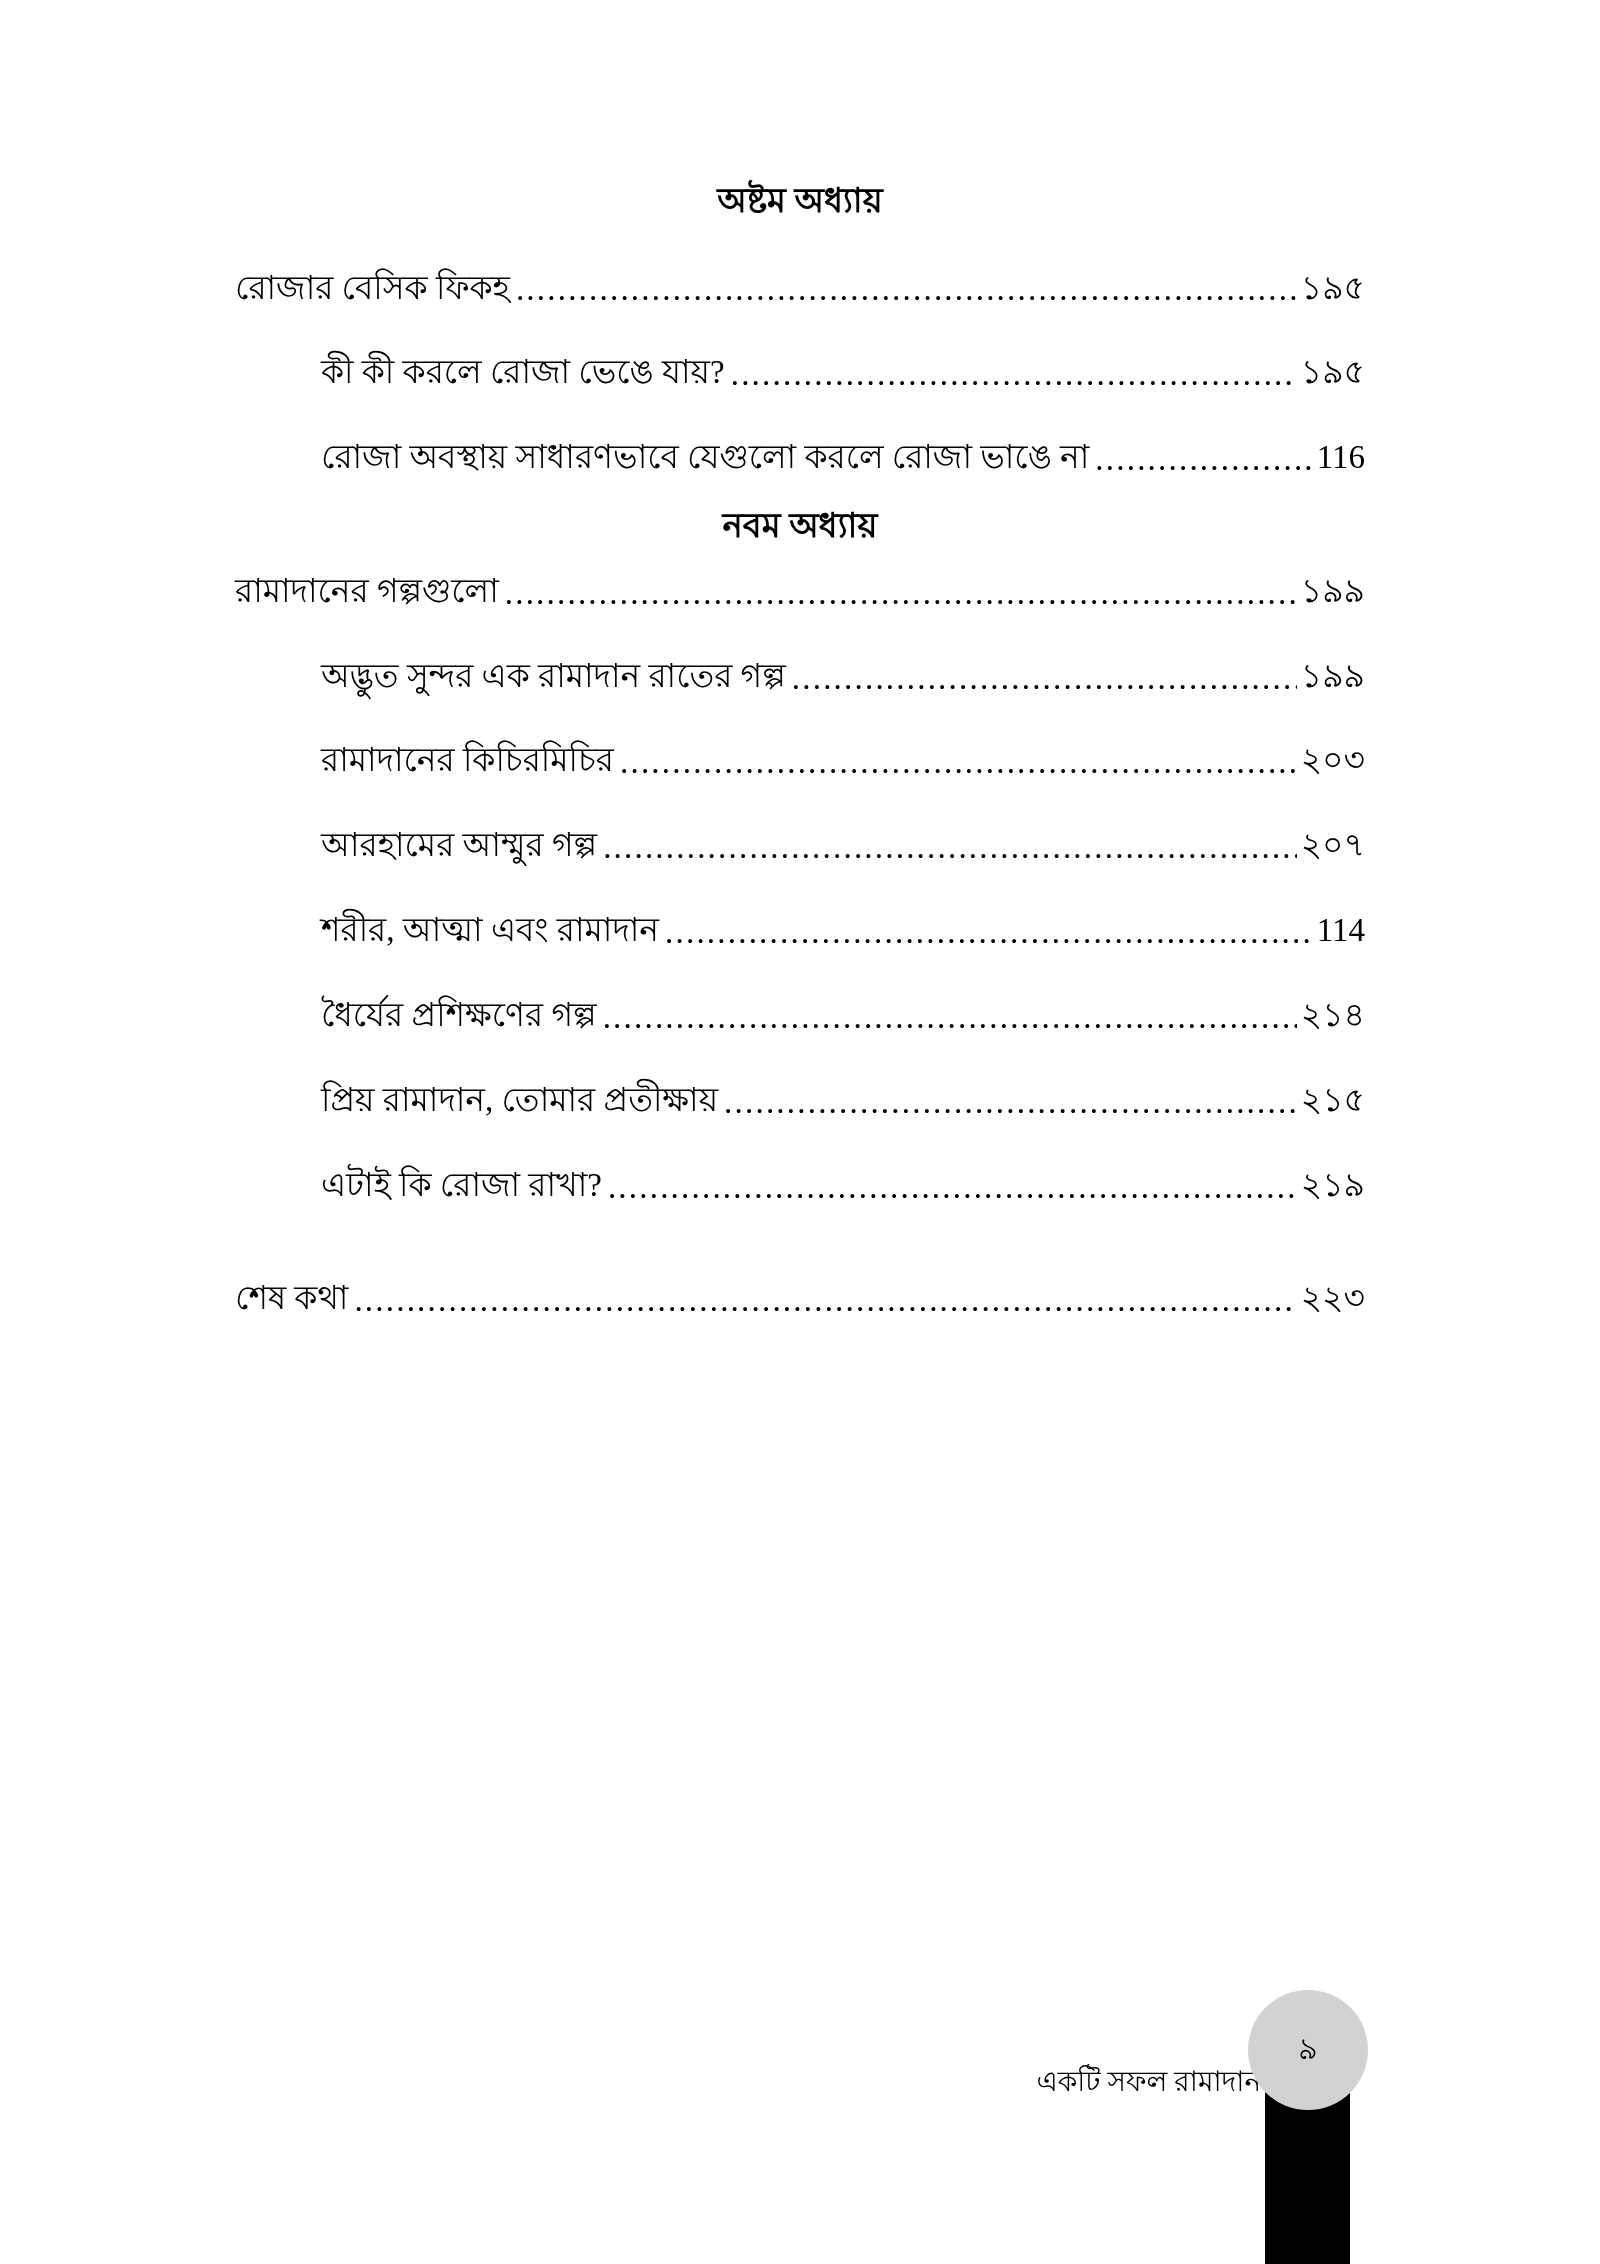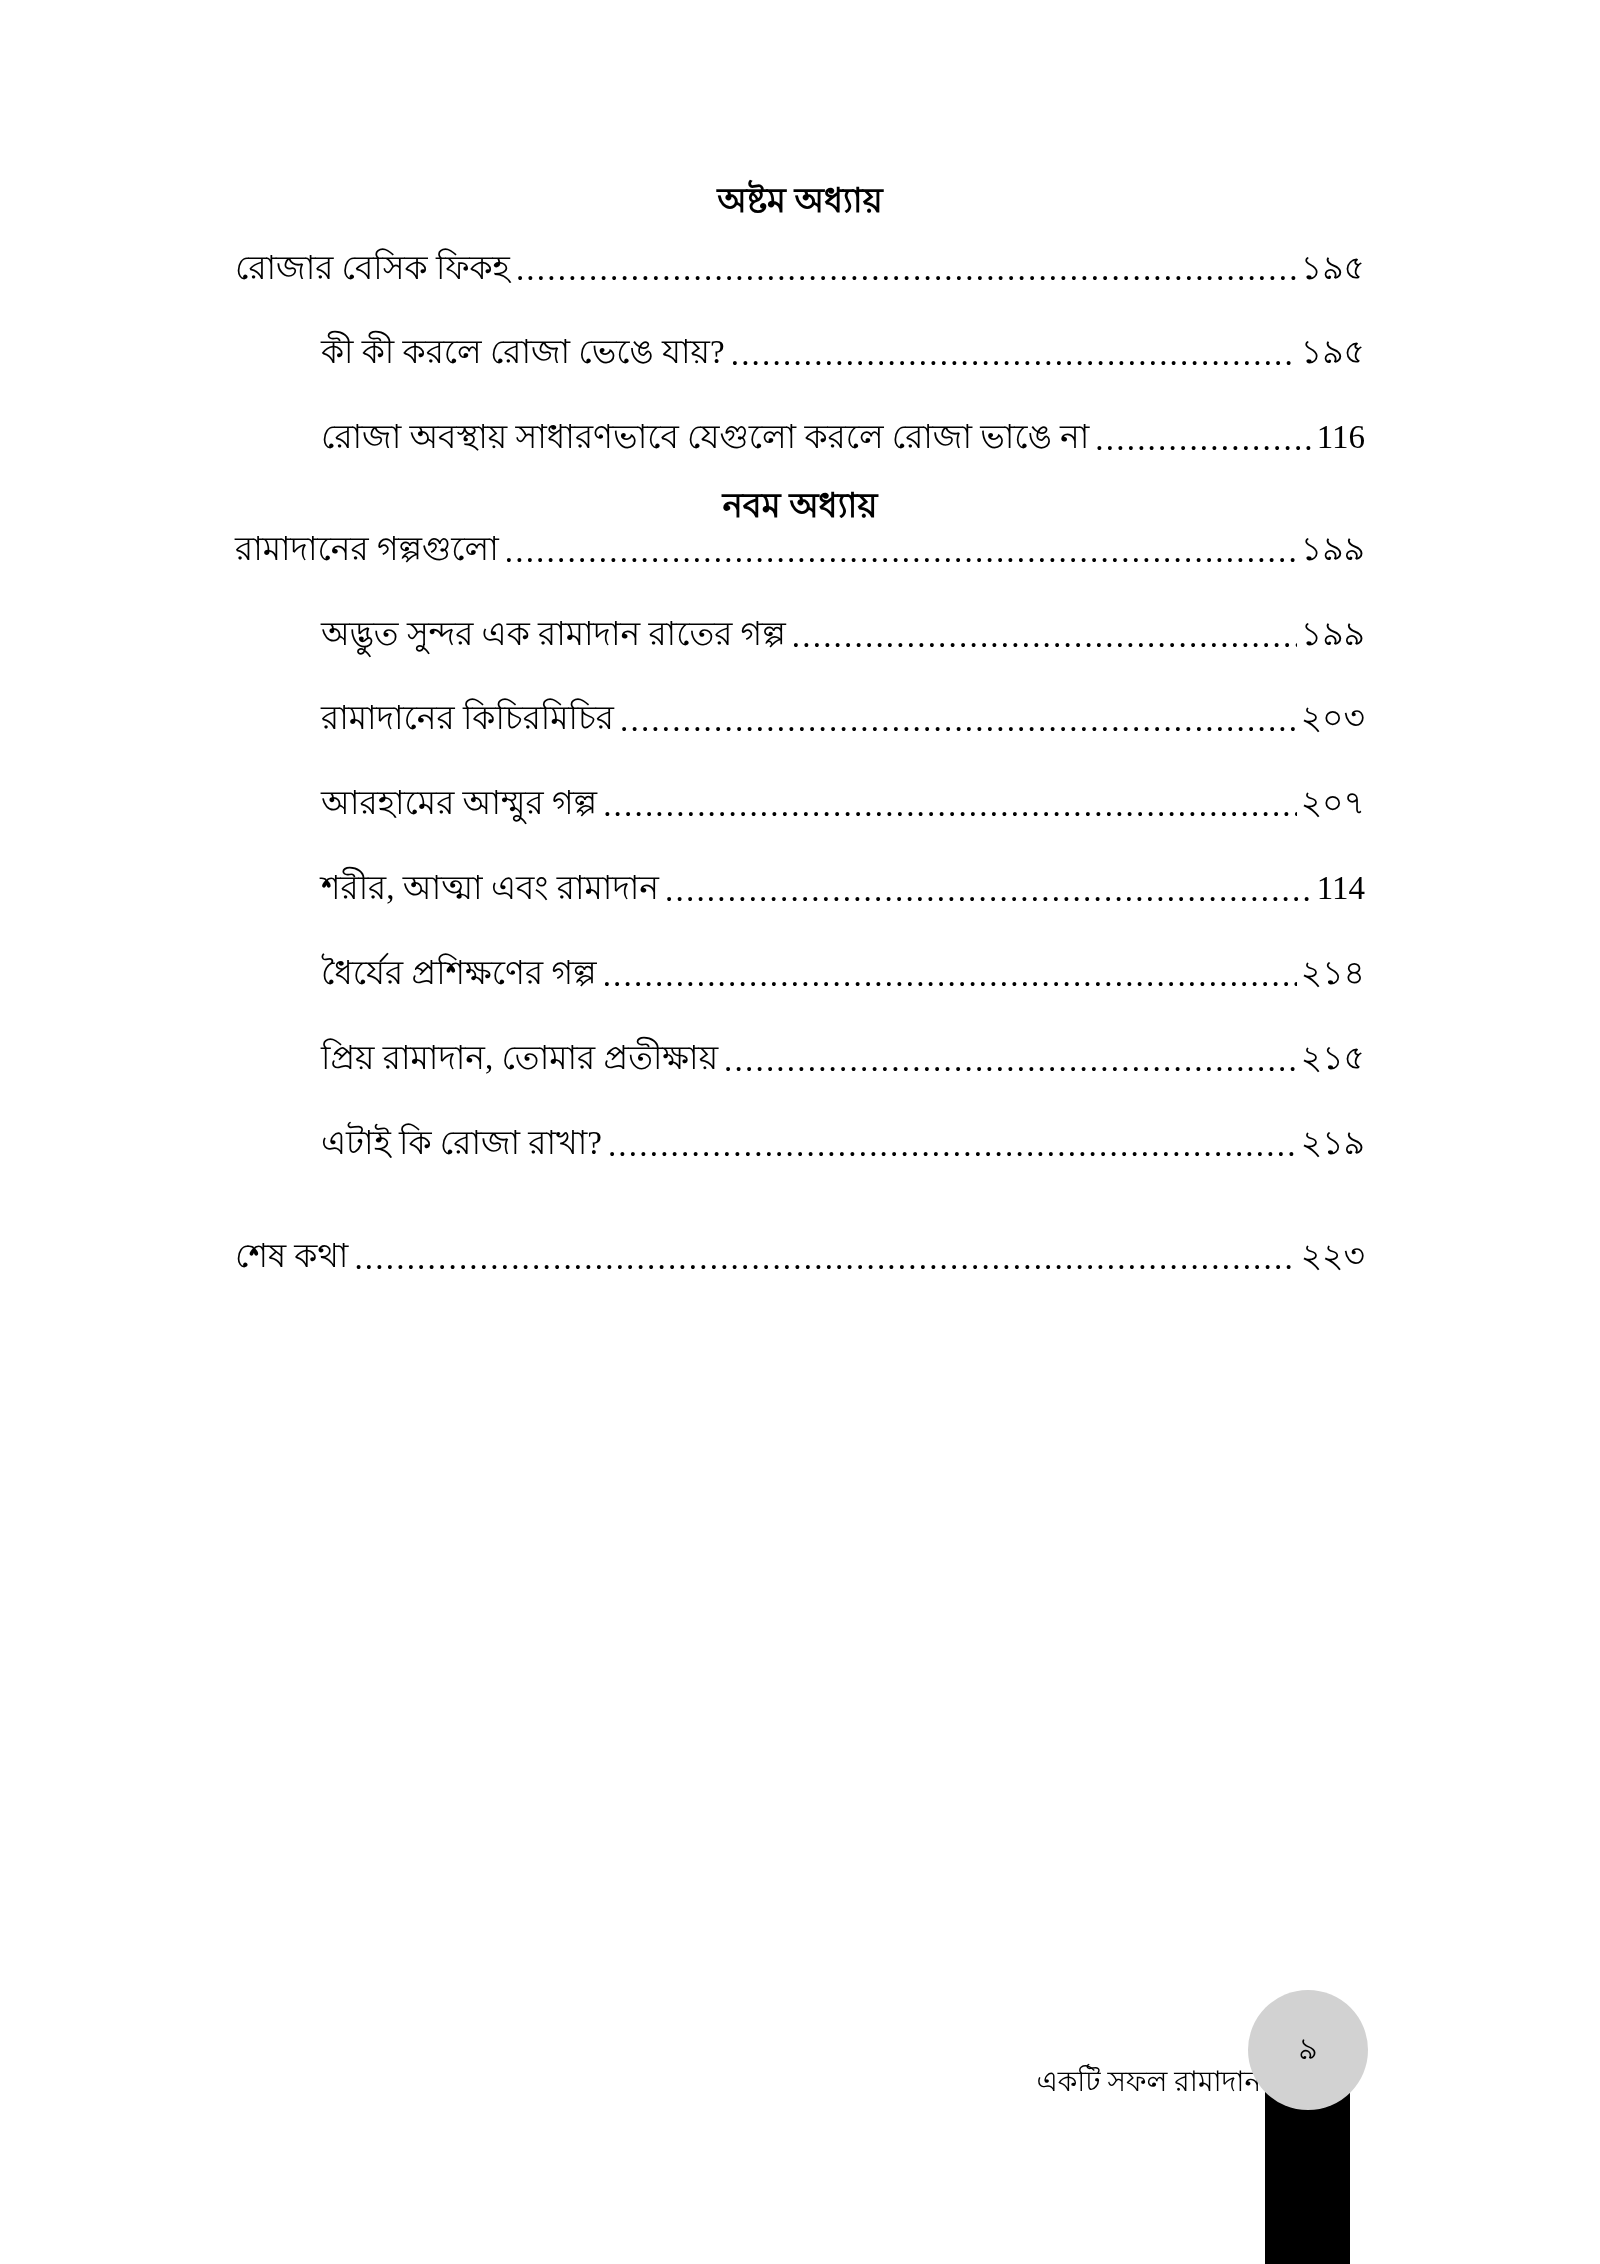--- a/index.html
+++ b/index.html
@@ -32,22 +32,22 @@
 
   .chapter-heading {
     text-align: center;
     font-size: 34px;
     font-weight: 700;
     line-height: 1.25;
     margin: 0;
     padding: 0;
   }
 
-  .heading-1 { margin-bottom: 24px; }
-  .heading-2 { margin-top: 26px; }
+  .heading-1 { margin-bottom: 44px; }
+  .heading-2 { margin-top: 26px; margin-bottom: 22px; }
 
   
   .toc-row {
     display: flex;
     align-items: flex-start;
     width: 100%;
     font-size: 33px;
     line-height: 1.30;
     margin: 0 0 42px 0;
     white-space: nowrap;

